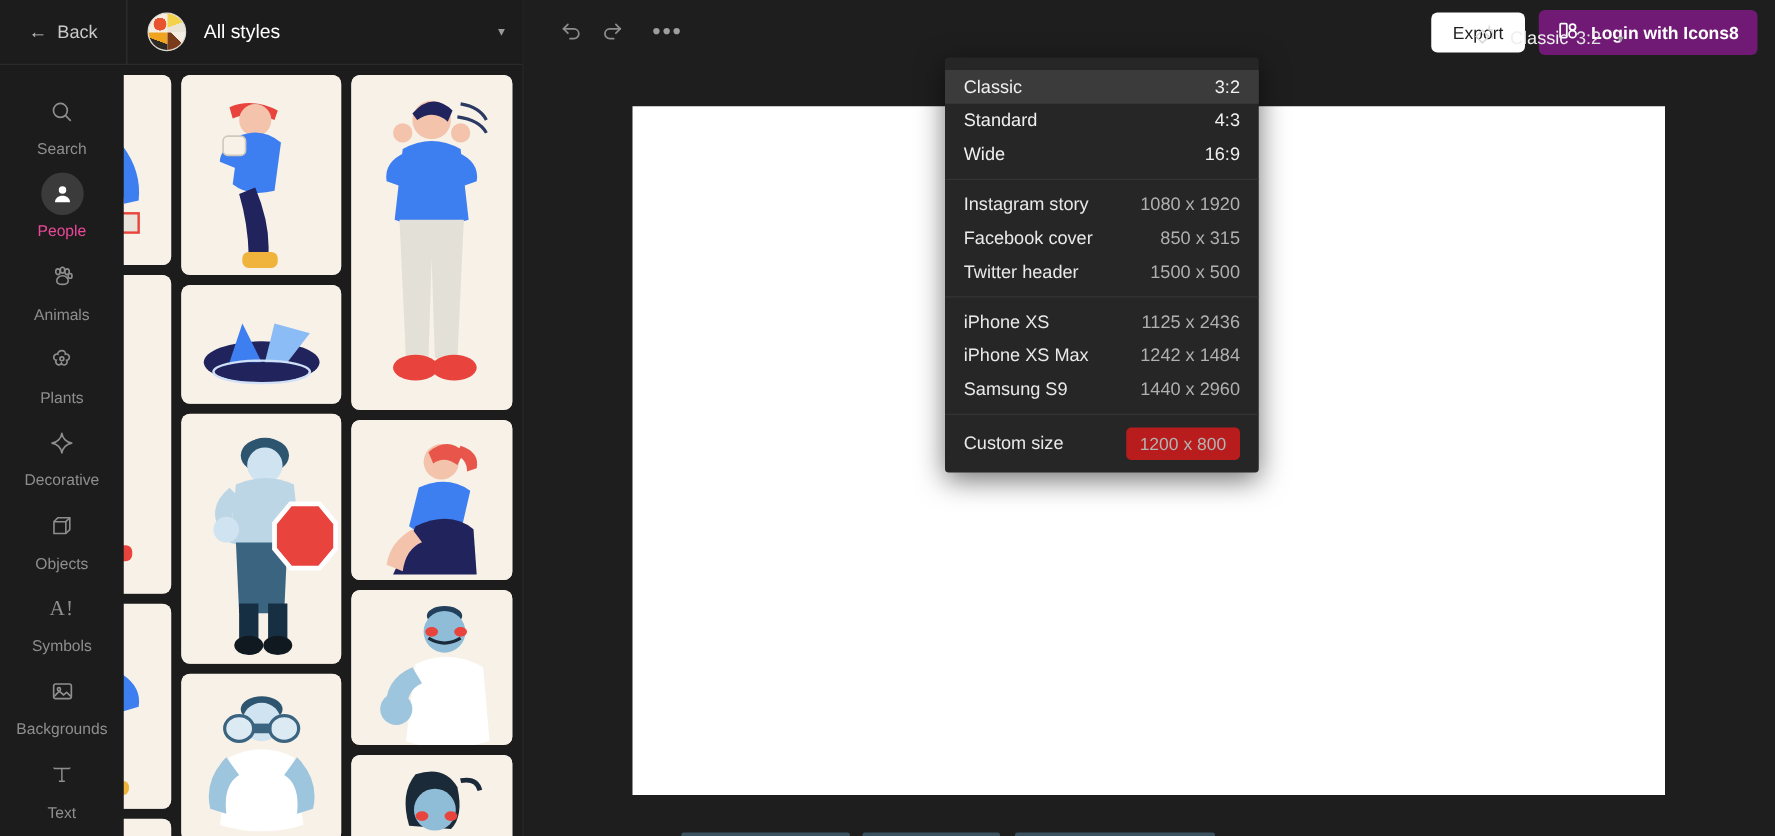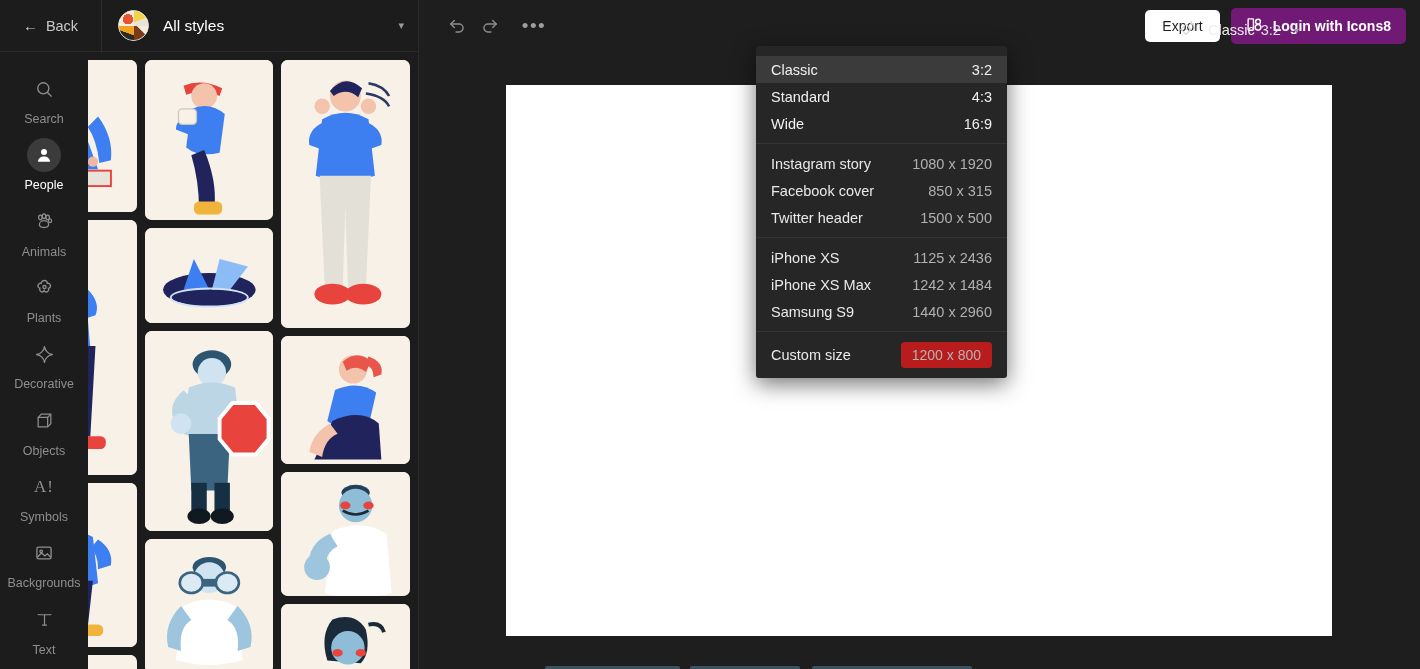--- a/index.html
+++ b/index.html
@@ -145,40 +145,40 @@
   .menu-section.sizes .mi-value { color: #b0b0b0; }
   .menu-item.custom { height: 34px; }
   .custom-badge {
     background: #b91c1c; color: #b3b3b3;
     font-size: 14px; padding: 5px 11px; border-radius: 4px;
   }
 
   
   .nav {
     position: absolute; left: 0; top: 52px;
-    width: 88px; height: 617px;
+    width: 99px; height: 617px;
     background: #1c1c1c;
     z-index: 20;
     padding-top: 20px;
     display: flex; flex-direction: column; align-items: center;
   }
   .nav-item {
     width: 99px; height: 67px;
     display: flex; flex-direction: column; align-items: center;
     justify-content: flex-start; gap: 6px;
     cursor: pointer; color: #8e8e8e;
   }
   .nav-ico {
     width: 34px; height: 34px;
     display: flex; align-items: center; justify-content: center;
     border-radius: 50%;
   }
   .nav-label { font-size: 12.5px; }
   .nav-item.active .nav-ico { background: #3b3b3b; color:#ffffff; }
-  .nav-item.active .nav-label { color: #ffffff; }
+  .nav-item.active .nav-label { color: #ec4899; }
   .bottom-hint {
     position: absolute; left: 0; bottom: 0; width: 1420px; height: 3px;
     z-index: 60; pointer-events: none;
   }
   .bottom-hint i { position:absolute; bottom:0; height:3px; background:#3b5360; border-radius:2px 2px 0 0;}
 </style>
 </head>
 <body>
 
 <div class="app">

